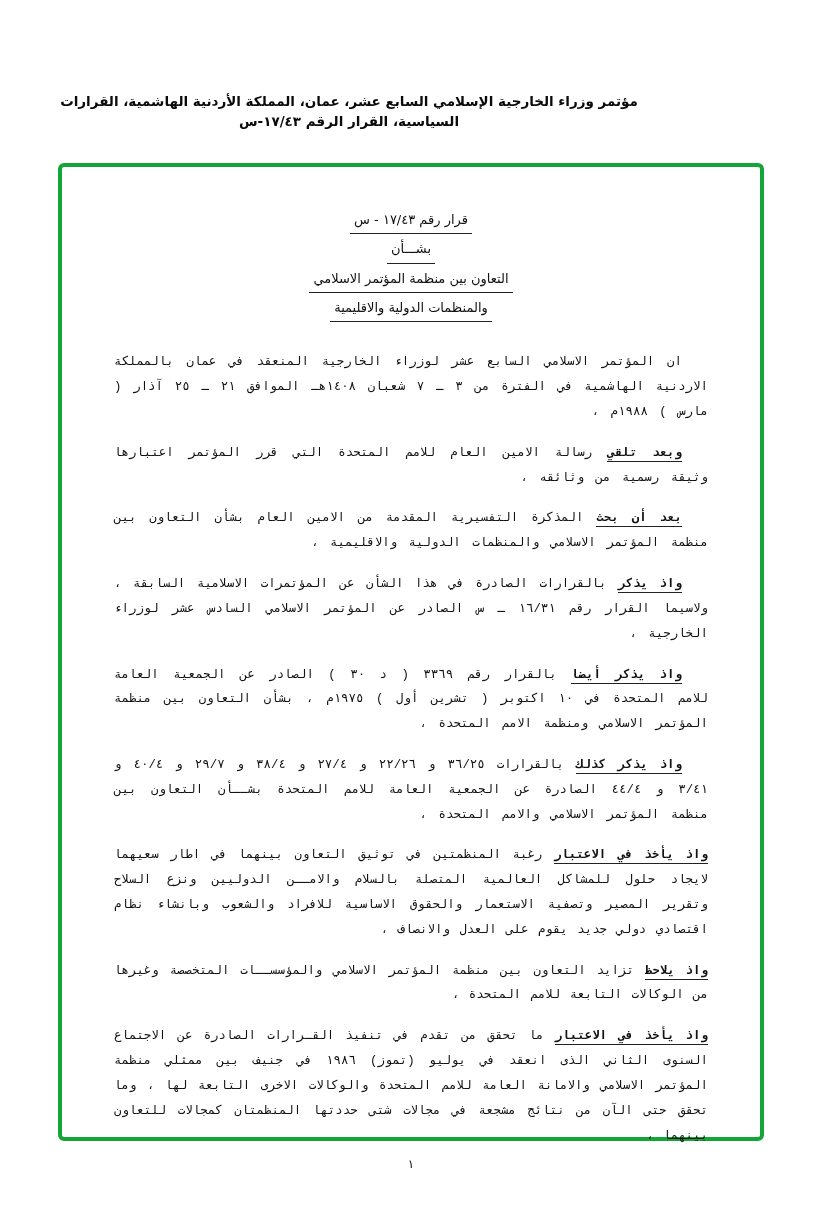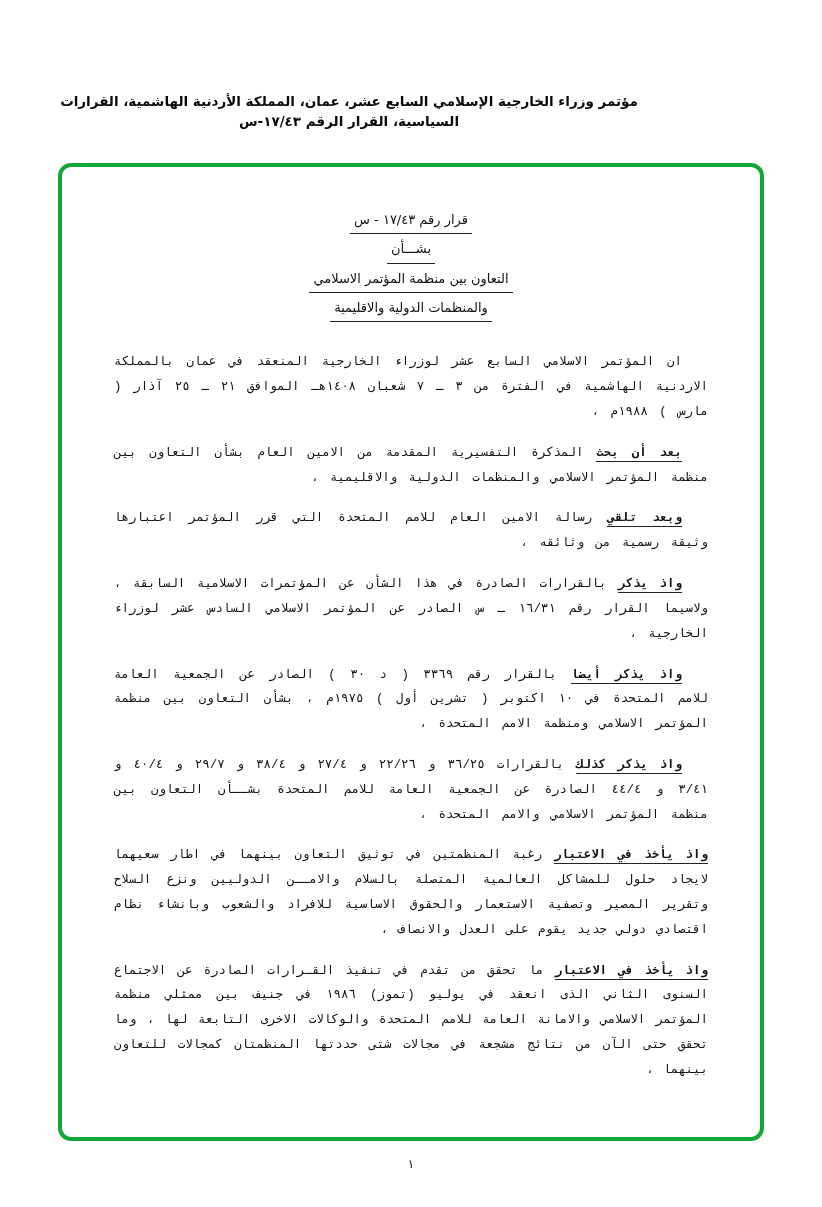--- a/index.html
+++ b/index.html
@@ -40,21 +40,21 @@
   }
 
   
   .page-frame {
     position: absolute;
     top: 163px;
     left: 58px;
     width: 706px;
     height: 978px;
     border: 4px solid #13a538;
-    border-radius: 13px;
+    border-radius: 6px;
     box-sizing: border-box;
     background: #ffffff;
   }
 
   .frame-inner {
     padding: 24px 52px 10px 52px;
   }
 
   
   .title-block {
@@ -124,27 +124,27 @@
       <div class="t-line t2">بشـــأن</div><br>
       <div class="t-line t3">التعاون بين منظمة المؤتمر الاسلامي</div><br>
       <div class="t-line t4">والمنظمات الدولية والاقليمية</div>
     </div>
 
     <p class="para first-indent">
       <span>ان المؤتمر الاسلامي السابع عشر لوزراء الخارجية المنعقد في عمان بالمملكة الاردنية الهاشمية في الفترة من ٣ ـ ٧ شعبان ١٤٠٨هـ الموافق ٢١ ـ ٢٥ آذار ( مارس ) ١٩٨٨م ،</span>
     </p>
 
     <p class="para first-indent">
-      <span class="u">بعد أن بحث</span>
-      <span>المذكرة التفسيرية المقدمة من الامين العام بشأن التعاون بين منظمة المؤتمر الاسلامي والمنظمات الدولية والاقليمية ،</span>
+      <span class="u">وبعد تلقي</span>
+      <span>رسالة الامين العام للامم المتحدة التي قرر المؤتمر اعتبارها وثيقة رسمية من وثائقه ،</span>
     </p>
 
     <p class="para first-indent">
-      <span class="u">وبعد تلقي</span>
-      <span>رسالة الامين العام للامم المتحدة التي قرر المؤتمر اعتبارها وثيقة رسمية من وثائقه ،</span>
+      <span class="u">بعد أن بحث</span>
+      <span>المذكرة التفسيرية المقدمة من الامين العام بشأن التعاون بين منظمة المؤتمر الاسلامي والمنظمات الدولية والاقليمية ،</span>
     </p>
 
     <p class="para first-indent">
       <span class="u">واذ يذكر</span>
       <span>بالقرارات الصادرة في هذا الشأن عن المؤتمرات الاسلامية السابقة ، ولاسيما القرار رقم ١٦/٣١ ـ س الصادر عن المؤتمر الاسلامي السادس عشر لوزراء الخارجية ،</span>
     </p>
 
     <p class="para first-indent">
       <span class="u">واذ يذكر أيضا</span>
       <span>بالقرار رقم ٣٣٦٩ ( د ٣٠ ) الصادر عن الجمعية العامة للامم المتحدة في ١٠ اكتوبر ( تشرين أول ) ١٩٧٥م ، بشأن التعاون بين منظمة المؤتمر الاسلامي ومنظمة الامم المتحدة ،</span>
@@ -153,20 +153,24 @@
     <p class="para first-indent">
       <span class="u">واذ يذكر كذلك</span>
       <span>بالقرارات ٣٦/٢٥ و ٢٢/٢٦ و ٢٧/٤ و ٣٨/٤ و ٢٩/٧ و ٤٠/٤ و ٣/٤١ و ٤٤/٤ الصادرة عن الجمعية العامة للامم المتحدة بشــأن التعاون بين منظمة المؤتمر الاسلامي والامم المتحدة ،</span>
     </p>
 
     <p class="para tight">
       <span class="u">واذ يأخذ في الاعتبار</span>
       <span>رغبة المنظمتين في توثيق التعاون بينهما في اطار سعيهما لايجاد حلول للمشاكل العالمية المتصلة بالسلام والامــن الدوليين ونزع السلاح وتقرير المصير وتصفية الاستعمار والحقوق الاساسية للافراد والشعوب وبانشاء نظام اقتصادي دولي جديد يقوم على العدل والانصاف ،</span>
     </p>
 
+    <p class="para tight">
+      <span class="u">واذ يلاحظ</span>
+      <span>تزايد التعاون بين منظمة المؤتمر الاسلامي والمؤسســات المتخصصة وغيرها من الوكالات التابعة للامم المتحدة ،</span>
+    </p>
 
     <p class="para tight">
       <span class="u">واذ يأخذ في الاعتبار</span>
       <span>ما تحقق من تقدم في تنفيذ القـرارات الصادرة عن الاجتماع السنوى الثاني الذى انعقد في يوليو (تموز) ١٩٨٦ في جنيف بين ممثلي منظمة المؤتمر الاسلامي والامانة العامة للامم المتحدة والوكالات الاخرى التابعة لها ، وما تحقق حتى الآن من نتائج مشجعة في مجالات شتى حددتها المنظمتان كمجالات للتعاون بينهما ،</span>
     </p>
 
   </div>
 </div>
 
 <div class="page-number">١</div>

